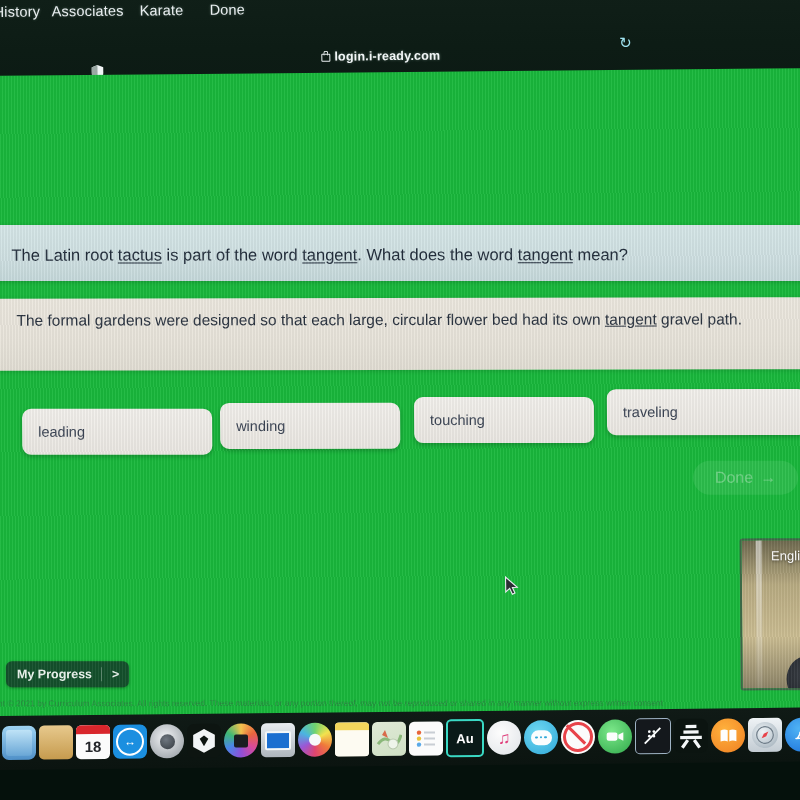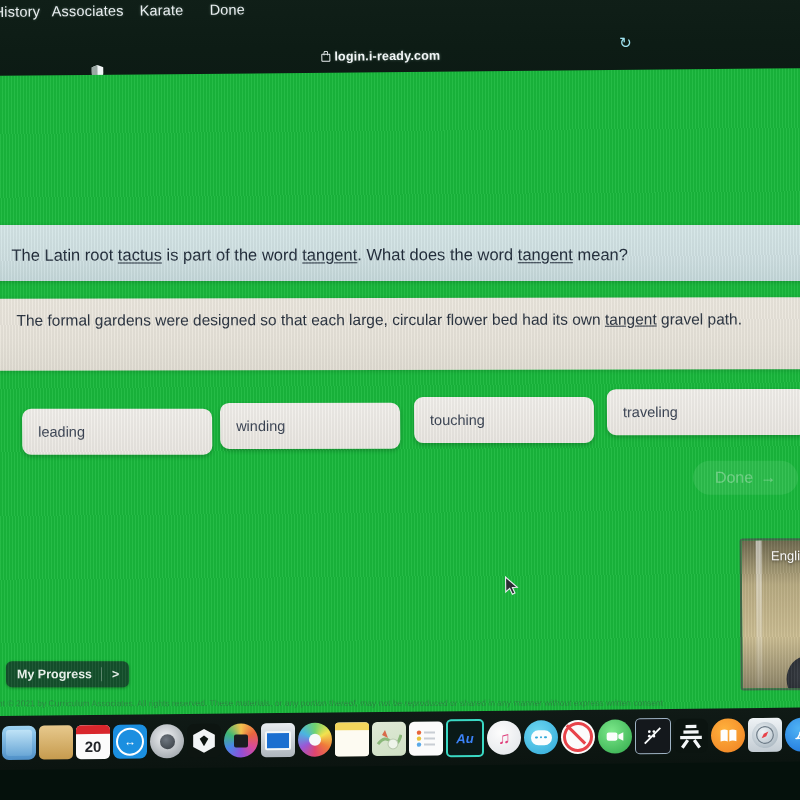--- a/index.html
+++ b/index.html
@@ -218,21 +218,21 @@
   <div class="dock">
 
     <div class="dicon" style="background:linear-gradient(180deg,#9fd4f2,#4f90c8);">
       <div style="width:26px;height:26px;background:linear-gradient(180deg,#bfe3f7,#6aa7d6);border-radius:3px;"></div>
     </div>
 
     <div class="dicon" style="background:linear-gradient(180deg,#e7c98d,#c69b4e);border-radius:5px;"></div>
 
     <div class="dicon" style="background:#fbfbfb;flex-direction:column;border-radius:5px;">
       <div style="width:100%;height:9px;background:#d8262c;"></div>
-      <div style="color:#24262a;font-size:15px;line-height:25px;">20</div>
+      <div style="color:#24262a;font-size:15px;line-height:25px;">18</div>
     </div>
 
     <div class="dicon" style="background:#1b8fe0;">
       <div class="round" style="width:24px;height:24px;border:2.5px solid #fff;
                  display:flex;align-items:center;justify-content:center;">
         <div style="color:#fff;font-size:12px;line-height:12px;">↔</div>
       </div>
     </div>
 
     <div class="dicon round" style="background:radial-gradient(circle at 45% 40%,#f2f4f6,#8e959c);">
@@ -277,21 +277,21 @@
         <circle cx="6" cy="7" r="2.2" fill="#e8643a"></circle>
         <circle cx="6" cy="13" r="2.2" fill="#e8c33a"></circle>
         <circle cx="6" cy="19" r="2.2" fill="#5aa9e8"></circle>
         <rect x="11" y="6" width="11" height="2" fill="#c9ced4"></rect>
         <rect x="11" y="12" width="11" height="2" fill="#c9ced4"></rect>
         <rect x="11" y="18" width="11" height="2" fill="#c9ced4"></rect>
       </svg>
     </div>
 
     <div class="dicon" style="background:#0a1a18;border:2px solid #3ad9c4;border-radius:5px;">
-      <span style="color:#3b82f6;font-size:13px;font-style:italic;">Au</span>
+      <span style="color:#ffffff;font-size:13px;">Au</span>
     </div>
 
     <div class="dicon round" style="background:radial-gradient(circle at 40% 35%,#fdfdfd,#dfe3e7);">
       <span style="color:#e0447f;font-size:17px;line-height:17px;">♫</span>
 
     </div>
 
     <div class="dicon round" style="background:radial-gradient(circle at 40% 35%,#6fd8f2,#2fa8d8);">
       <div style="width:21px;height:15px;background:#fbfdfe;border-radius:8px;
                   display:flex;align-items:center;justify-content:center;gap:2px;">

